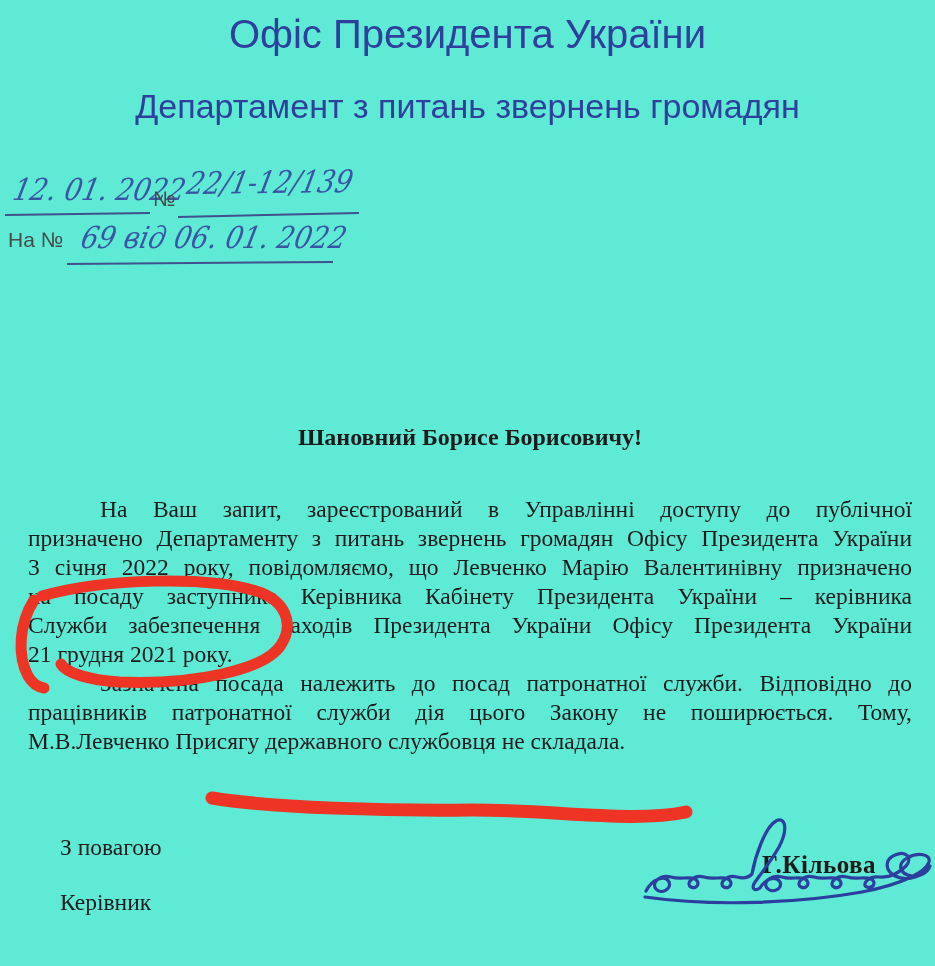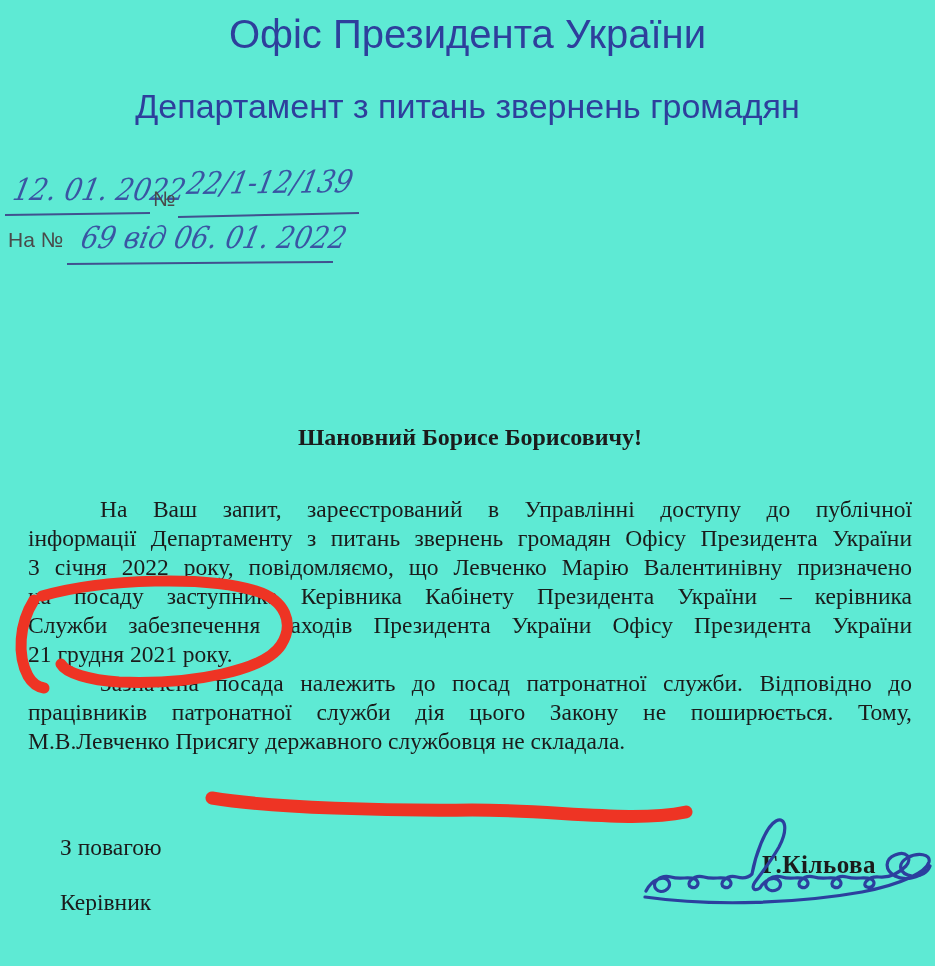--- a/index.html
+++ b/index.html
@@ -79,21 +79,21 @@
   <div class="ink-underline ul-2"></div>
   <div class="reply-label">На №</div>
   <div class="hand hand-reply">69 від 06. 01. 2022</div>
   <div class="ink-underline ul-3"></div>
 
 
   <div class="salutation">Шановний Борисе Борисовичу!</div>
 
   <div class="body-block">
     <div class="body-line indent">На Ваш запит, зареєстрований в Управлінні доступу до публічної</div>
-    <div class="body-line">інформації Департаменту з питань звернень громадян Офісу Президента України</div>
+    <div class="body-line">призначено Департаменту з питань звернень громадян Офісу Президента України</div>
     <div class="body-line">3 січня 2022 року, повідомляємо, що Левченко Марію Валентинівну призначено</div>
     <div class="body-line">на посаду заступника Керівника Кабінету Президента України – керівника</div>
     <div class="body-line">Служби забезпечення заходів Президента України Офісу Президента України</div>
     <div class="body-line para-end">21 грудня 2021 року.</div>
     <div class="body-line indent">Зазначена посада належить до посад патронатної служби. Відповідно до</div>
     <div class="body-line">працівників патронатної служби дія цього Закону не поширюється. Тому,</div>
     <div class="body-line para-end">М.В.Левченко Присягу державного службовця не складала.</div>
   </div>
 
   <div class="regards">З повагою</div>

